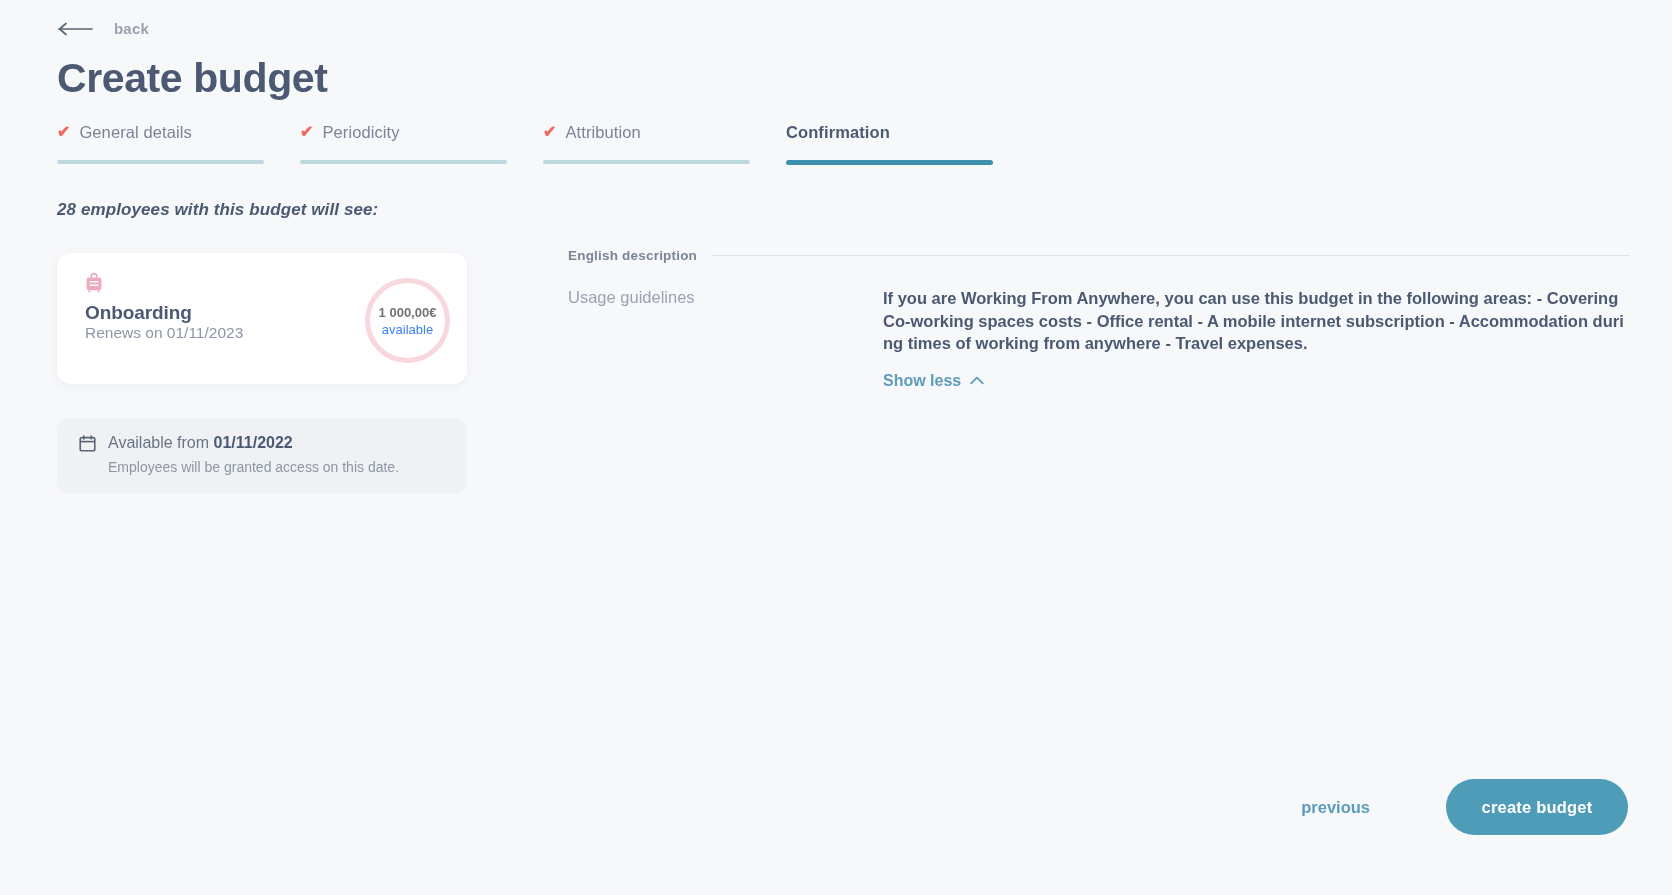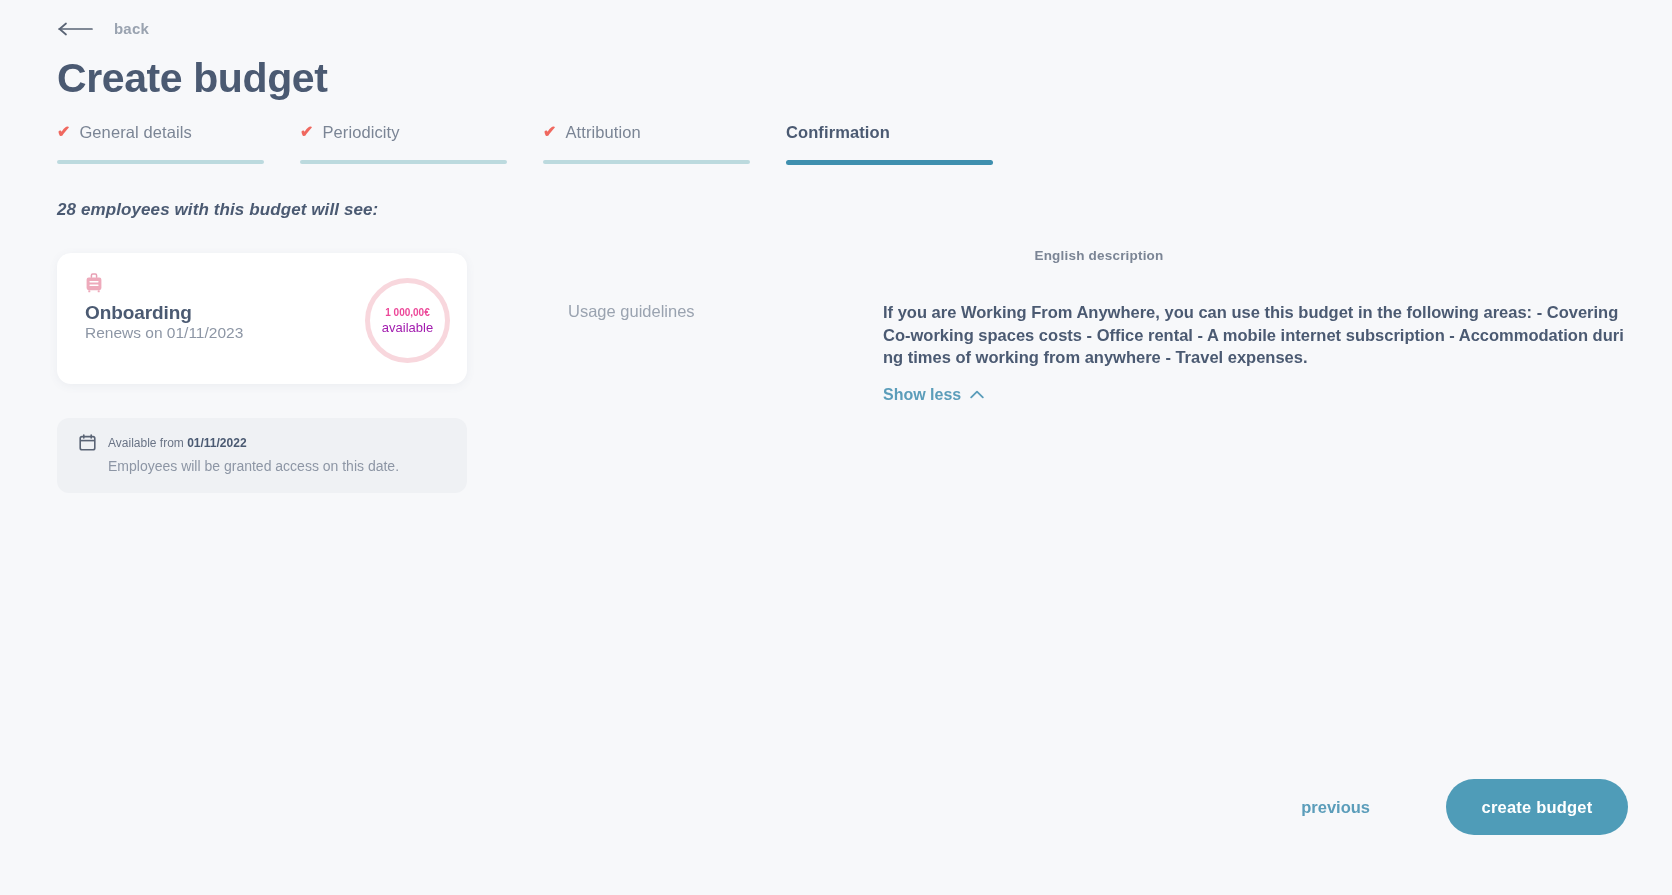--- a/index.html
+++ b/index.html
@@ -150,50 +150,50 @@
     width: 85px;
     height: 85px;
     border-radius: 50%;
     border: 5px solid #f8d7dd;
     display: flex;
     flex-direction: column;
     align-items: center;
     justify-content: center;
   }
   .gauge-amount {
-    font-size: 10px;
-    font-weight: 700;
-    color: #ec4899;
+    font-size: 13px;
+    font-weight: 700;
+    color: #737373;
     white-space: nowrap;
   }
   .gauge-sub {
     margin-top: 2px;
     font-size: 13px;
-    color: #a21caf;
+    color: #3b82f6;
   }
 
   
   .avail-box {
     position: absolute;
     left: 57px;
     top: 418px;
     width: 410px;
     height: 75px;
     background: #eff1f4;
     border-radius: 12px;
     padding: 16px 20px 16px 22px;
   }
   .avail-top {
     display: flex;
     align-items: center;
     gap: 12px;
   }
   .cal-icon { display: block; width: 17px; height: 17px; }
   .avail-text {
-    font-size: 12px;
+    font-size: 16px;
     color: #6a7486;
   }
   .avail-text b { color: #4b5a72; font-weight: 700; }
   .avail-note {
     margin-top: 7px;
     margin-left: 29px;
     font-size: 14px;
     color: #8d96a5;
   }
 
@@ -201,21 +201,20 @@
   .desc-panel {
     position: absolute;
     left: 568px;
     top: 248px;
     right: 42px;
   }
   .desc-legend {
     display: flex;
     align-items: center;
     gap: 14px;
-    flex-direction: column;
   }
   .desc-legend-text {
     font-size: 13.5px;
     font-weight: 700;
     color: #7b8595;
     white-space: nowrap;
     letter-spacing: .2px;
   }
   .desc-legend-rule {
     flex: 1;

